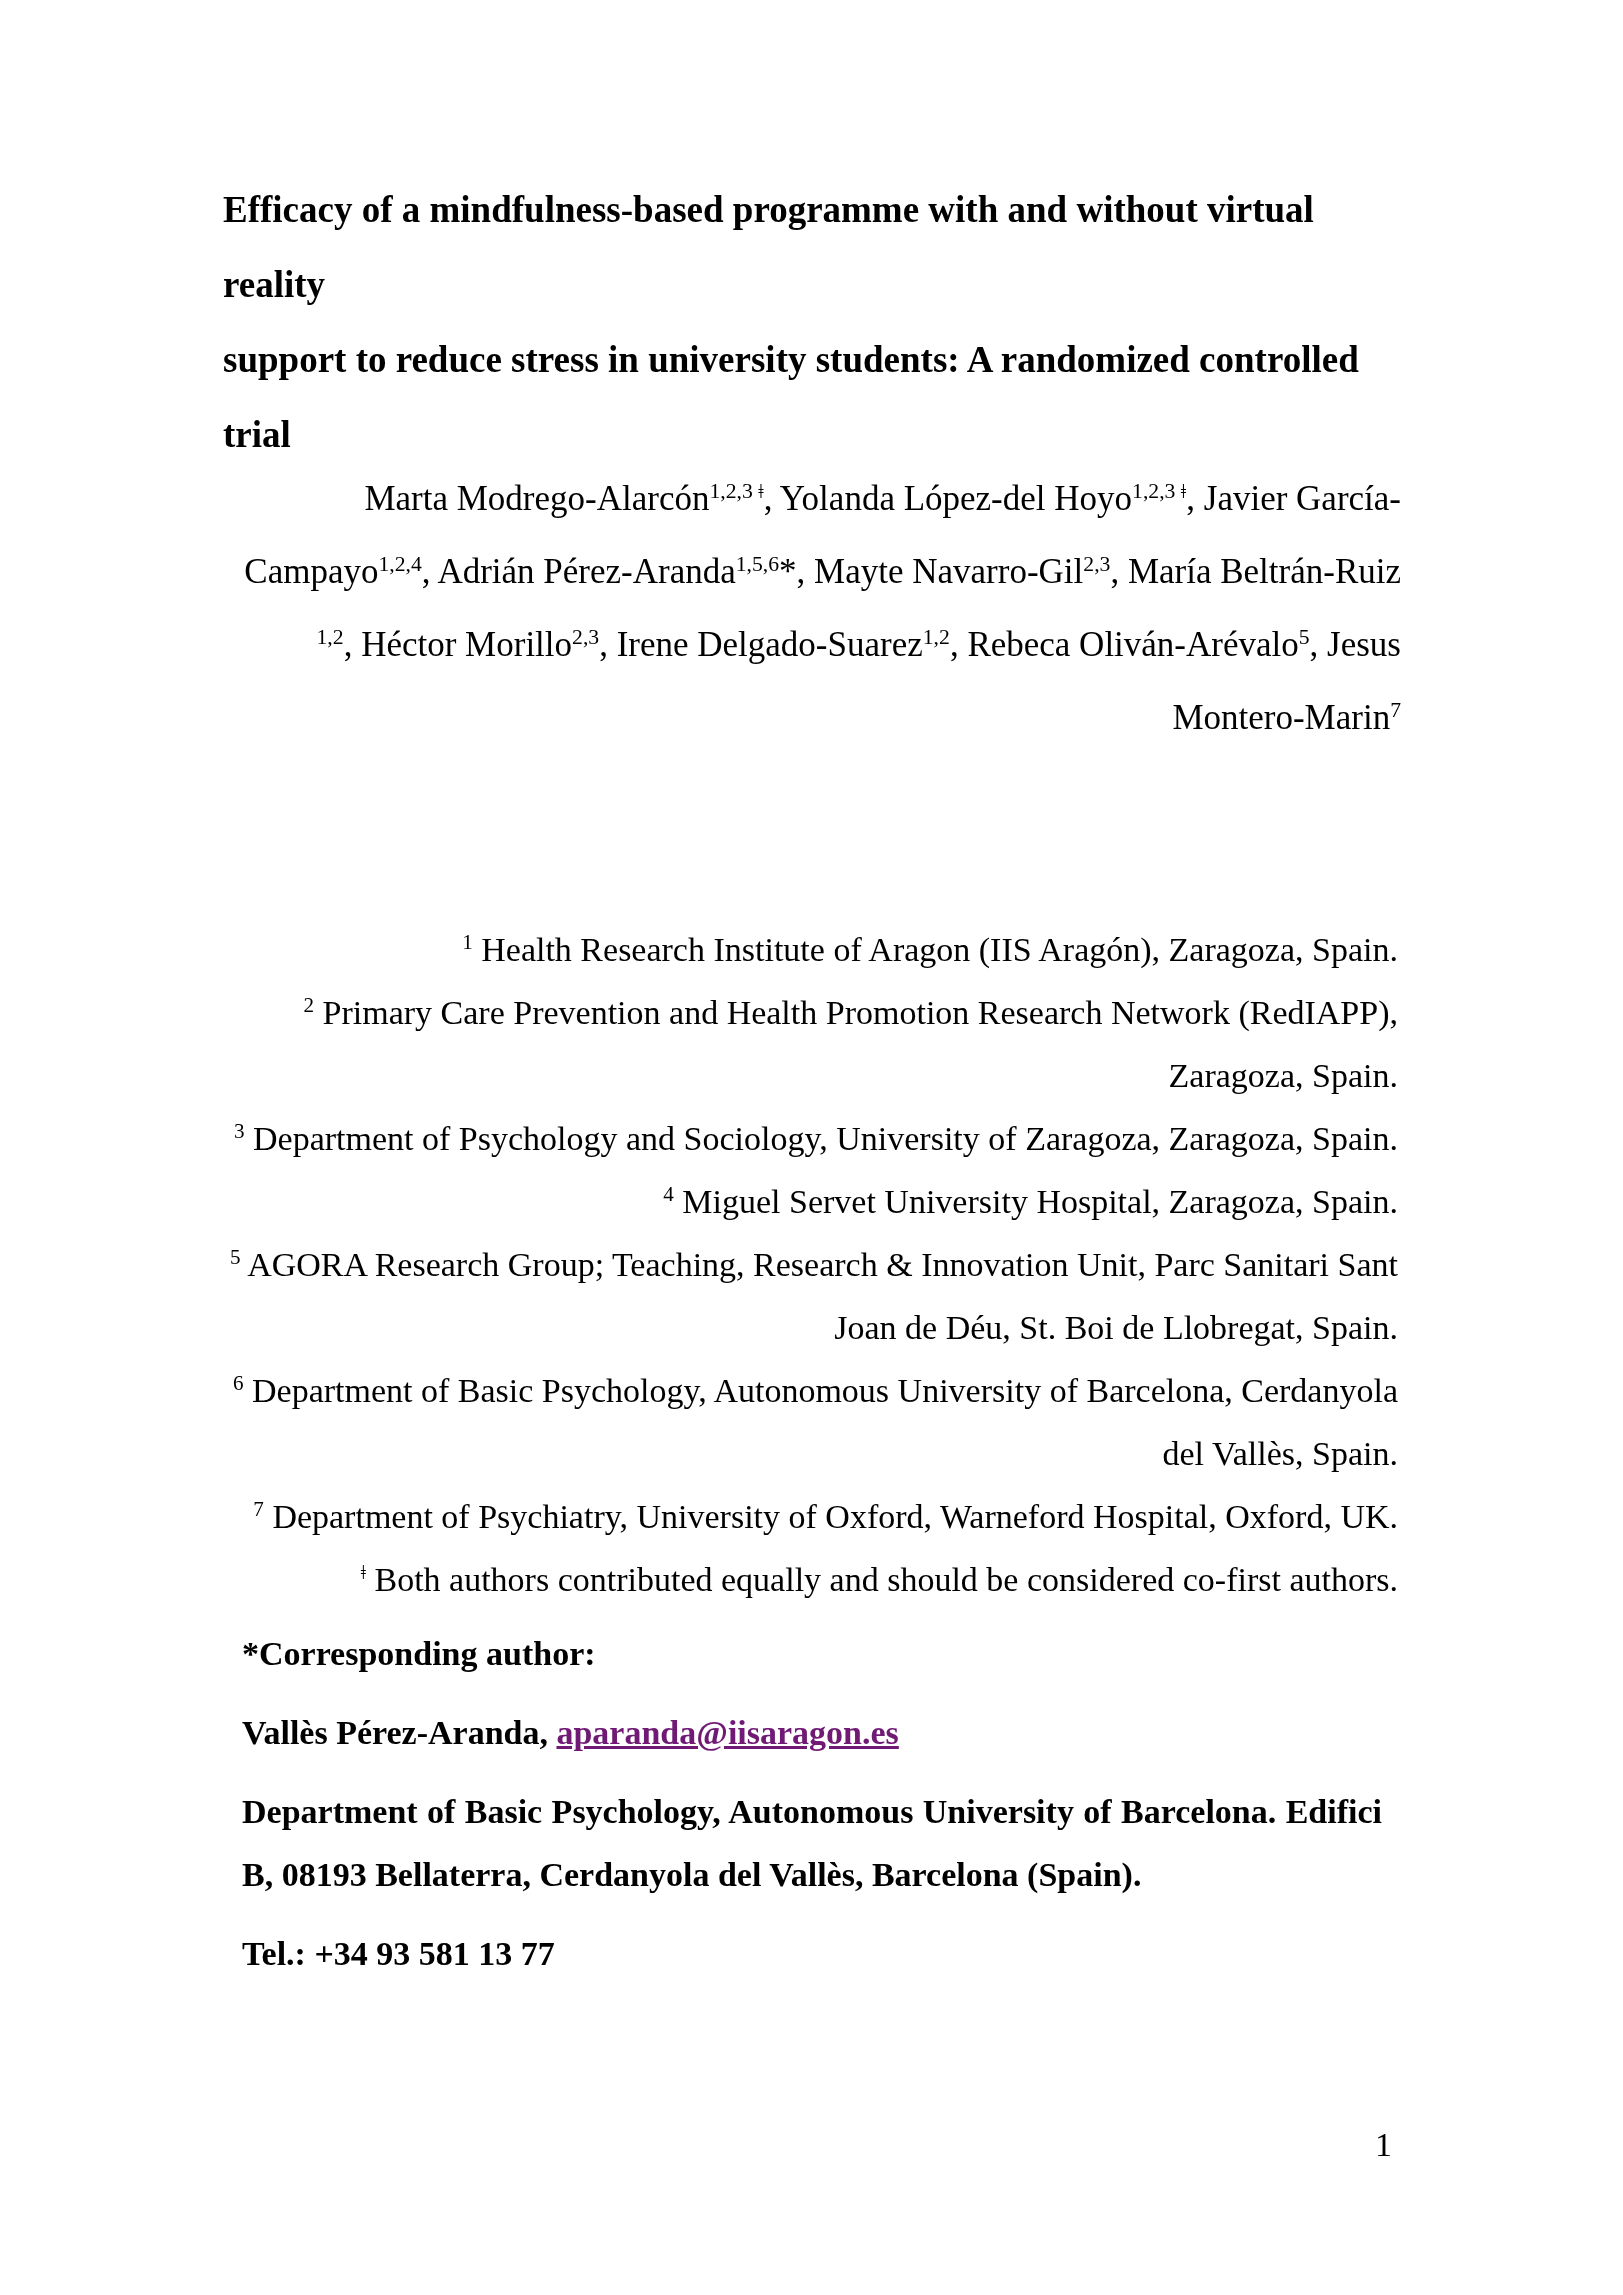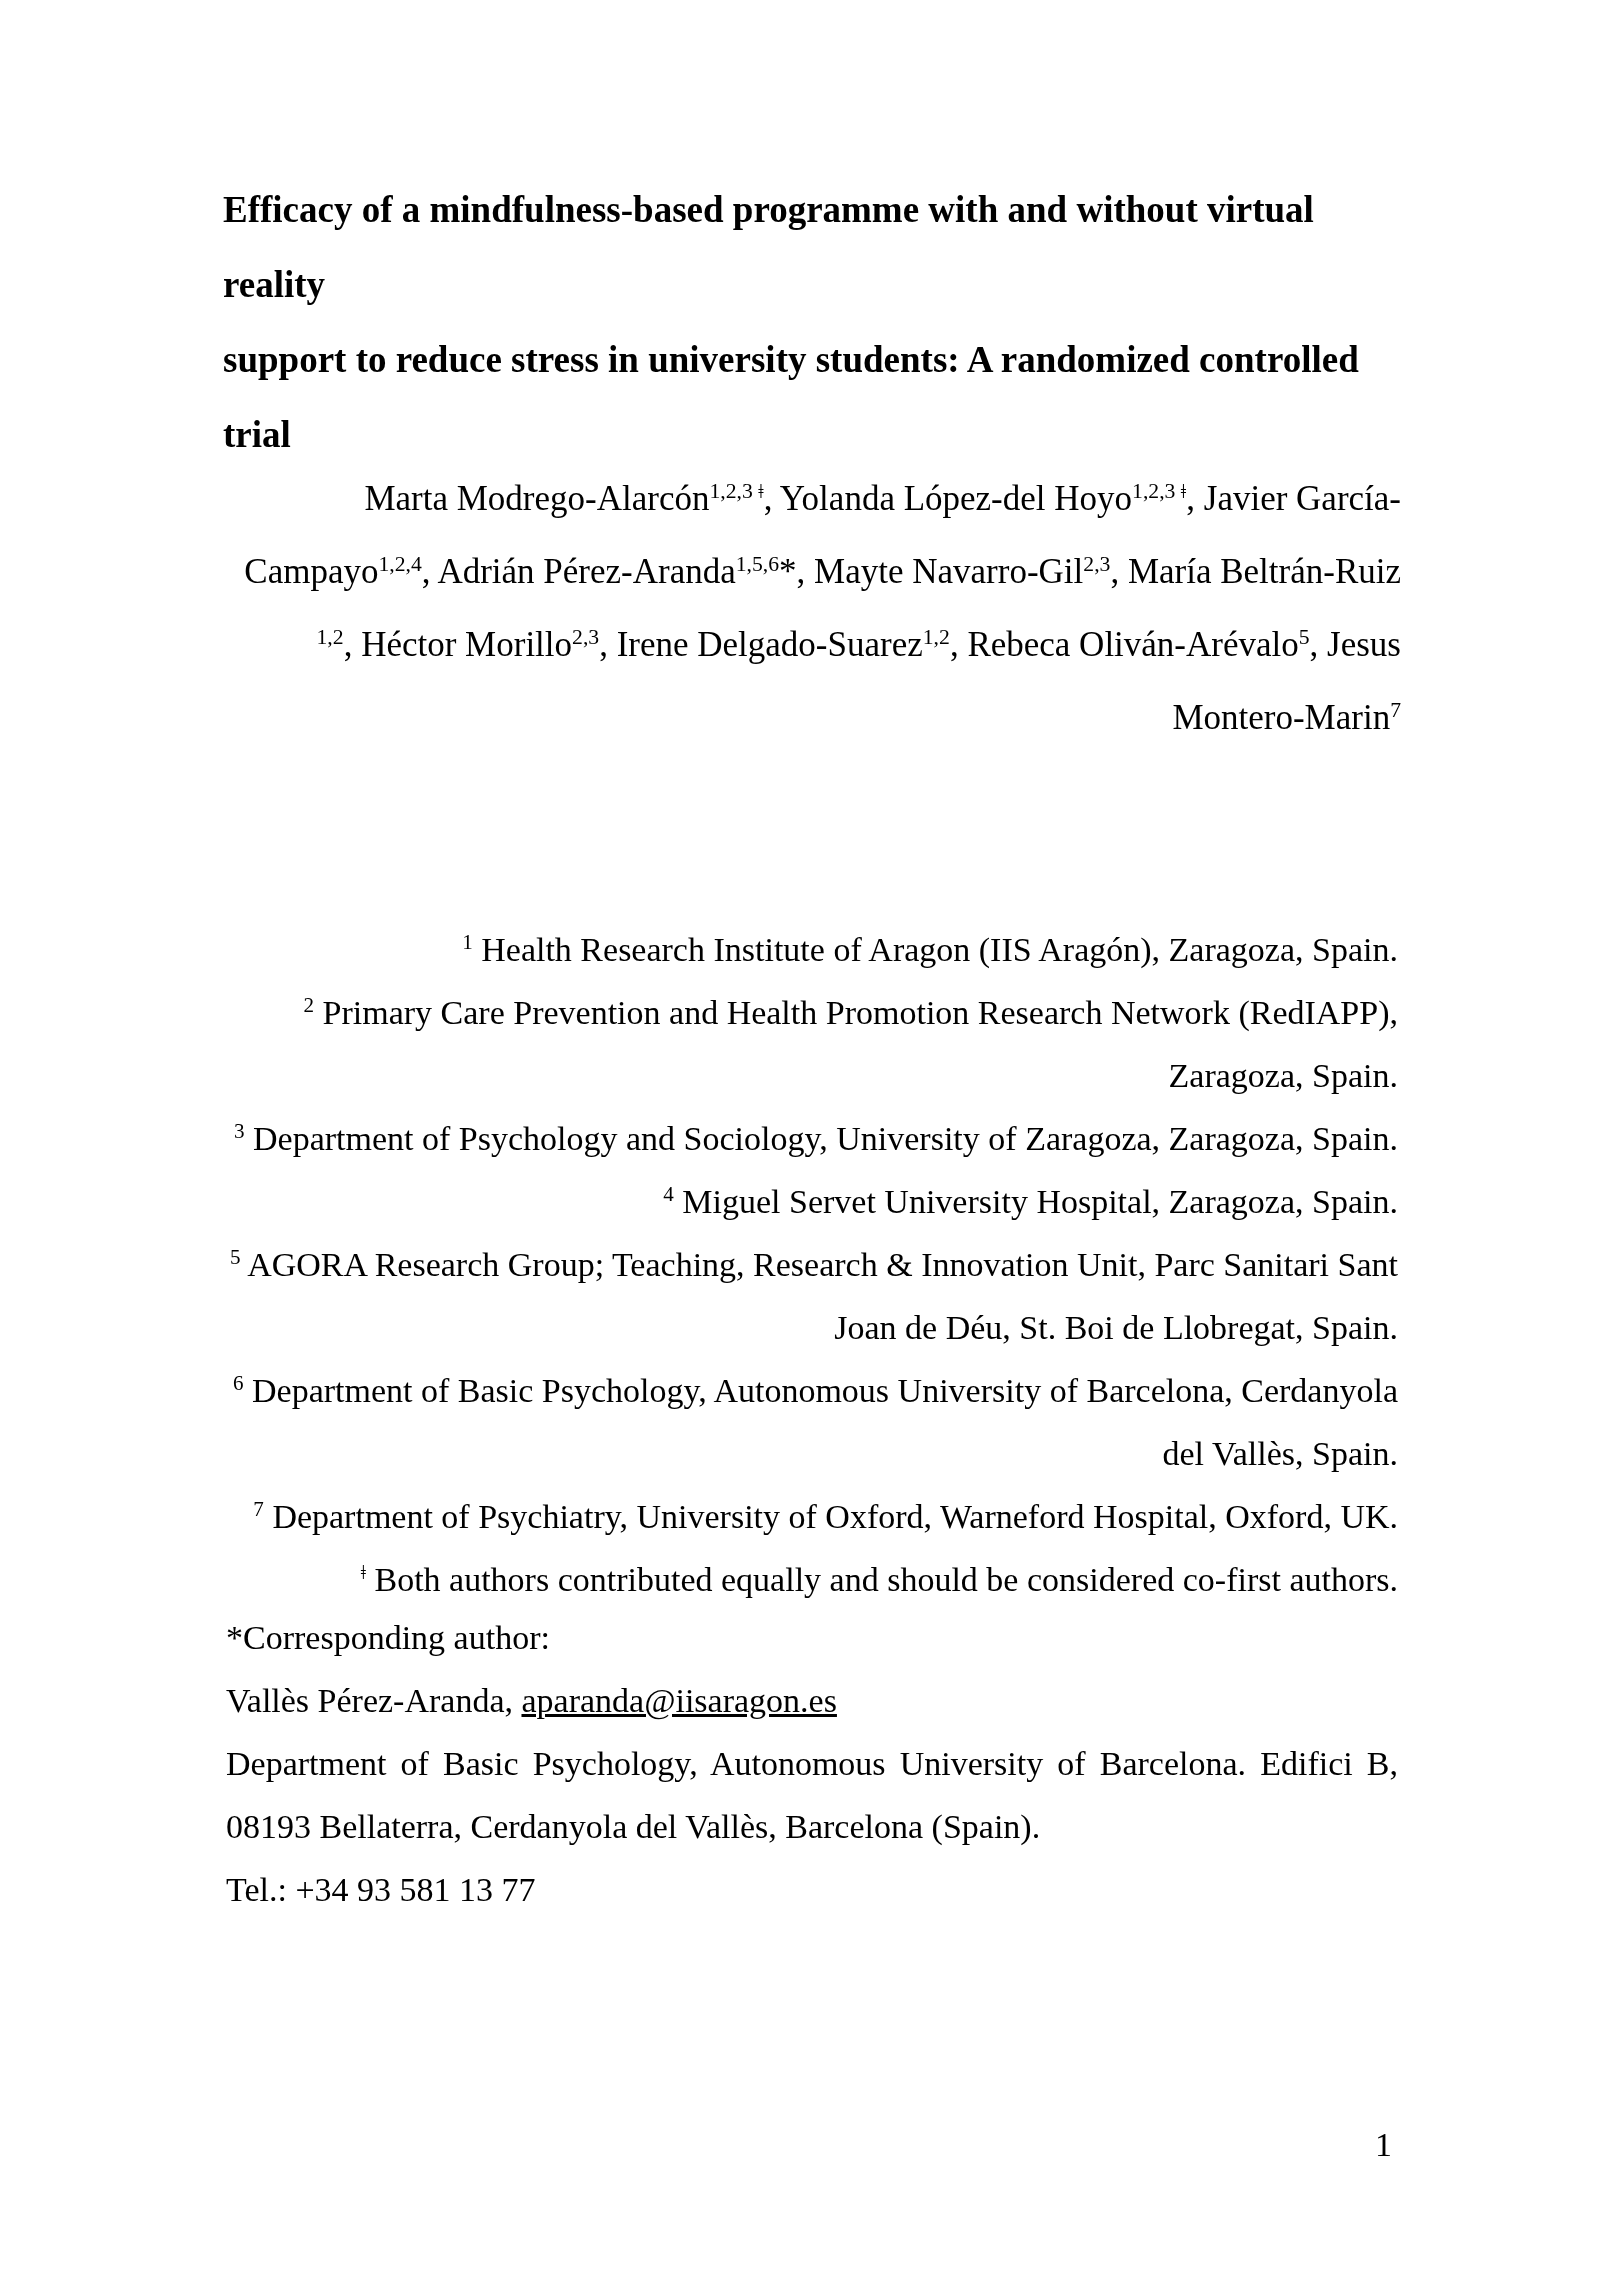--- a/index.html
+++ b/index.html
@@ -47,34 +47,34 @@
   .affiliations-block p { margin: 0; }
   .corresponding-block {
     position: absolute;
     left: 226px;
     width: 1172px;
     top: 1606px;
     font-size: 34px;
     line-height: 63px;
     text-align: left;
   }
-  .corresponding-block p { margin: 0; }
+  .corresponding-block p { margin: 16px; font-weight: bold; }
   .address-par {
     text-align: justify;
     text-justify: inter-word;
   }
   sup.s {
     font-size: 0.62em;
     line-height: 0;
     position: relative;
     top: -0.55em;
     vertical-align: baseline;
   }
   a.email {
-    color: #000000;
+    color: #701a75;
     text-decoration: underline;
     cursor: pointer;
   }
   .page-number {
     position: absolute;
     left: 226px;
     width: 1166px;
     top: 2113px;
     font-size: 34px;
     line-height: 63px;

